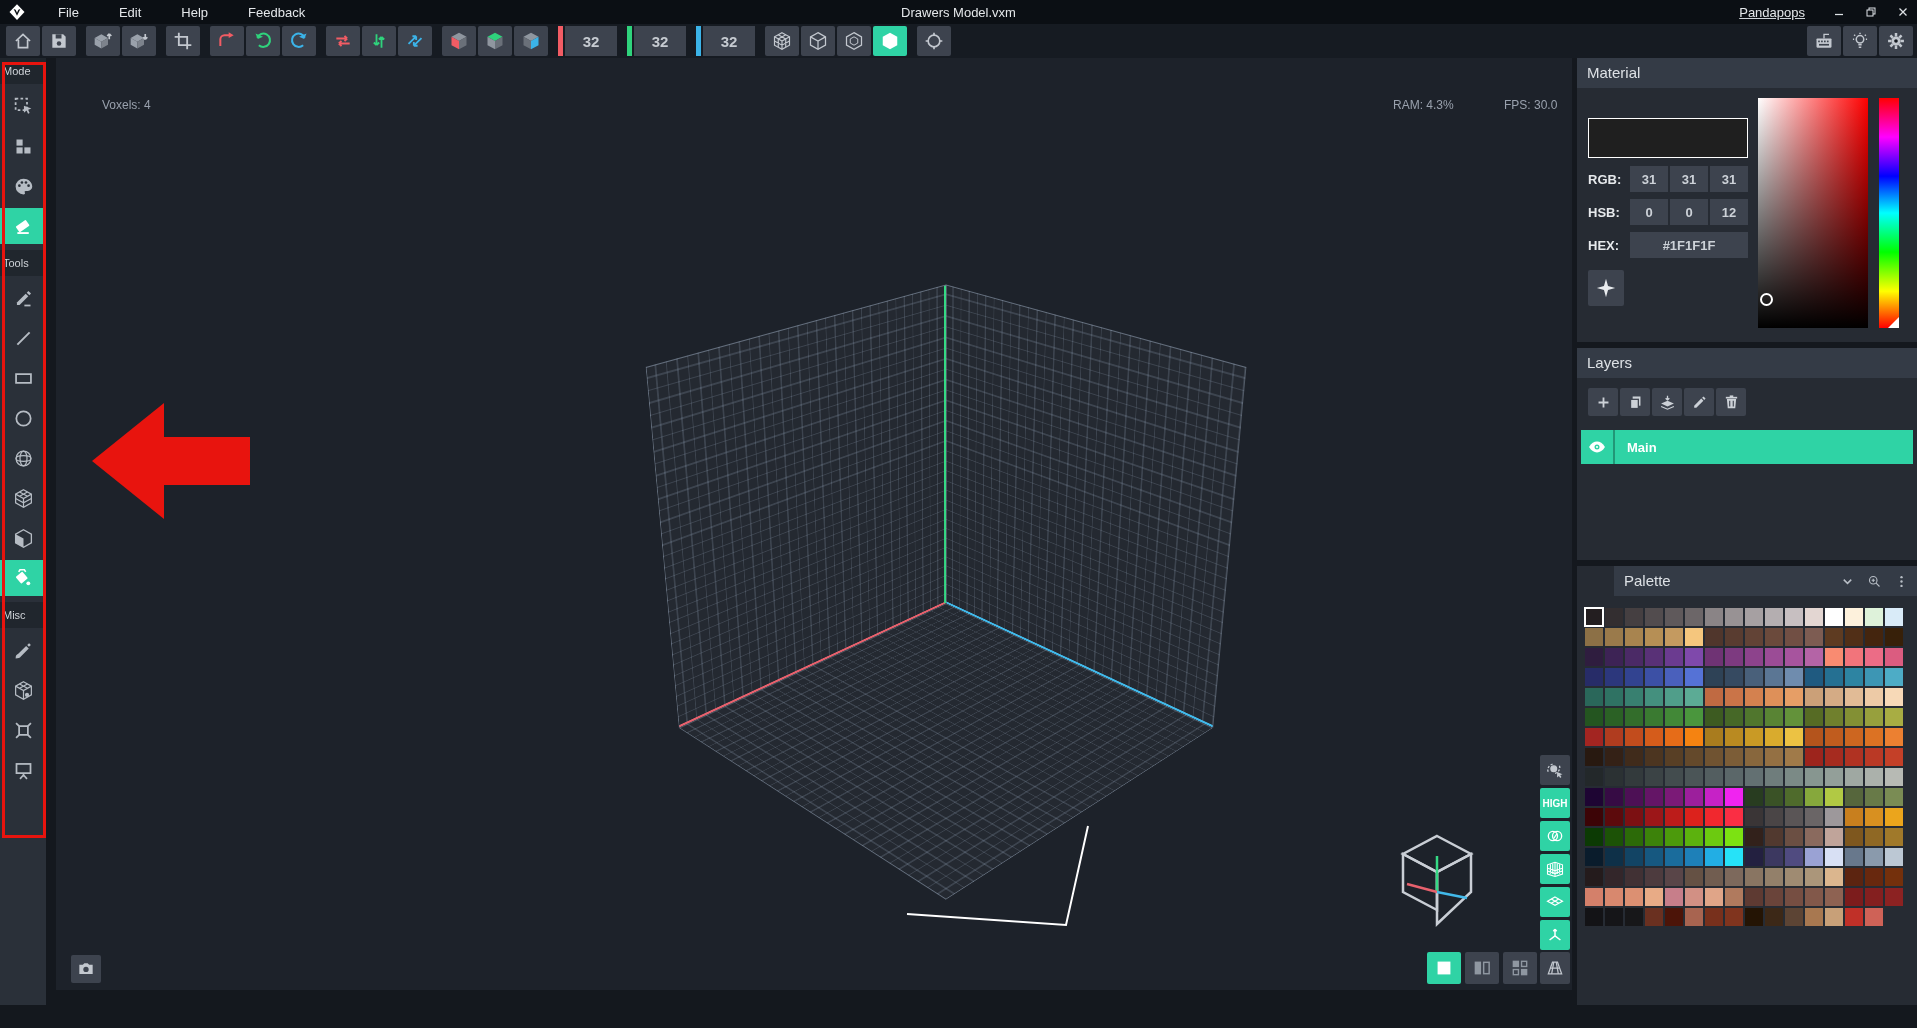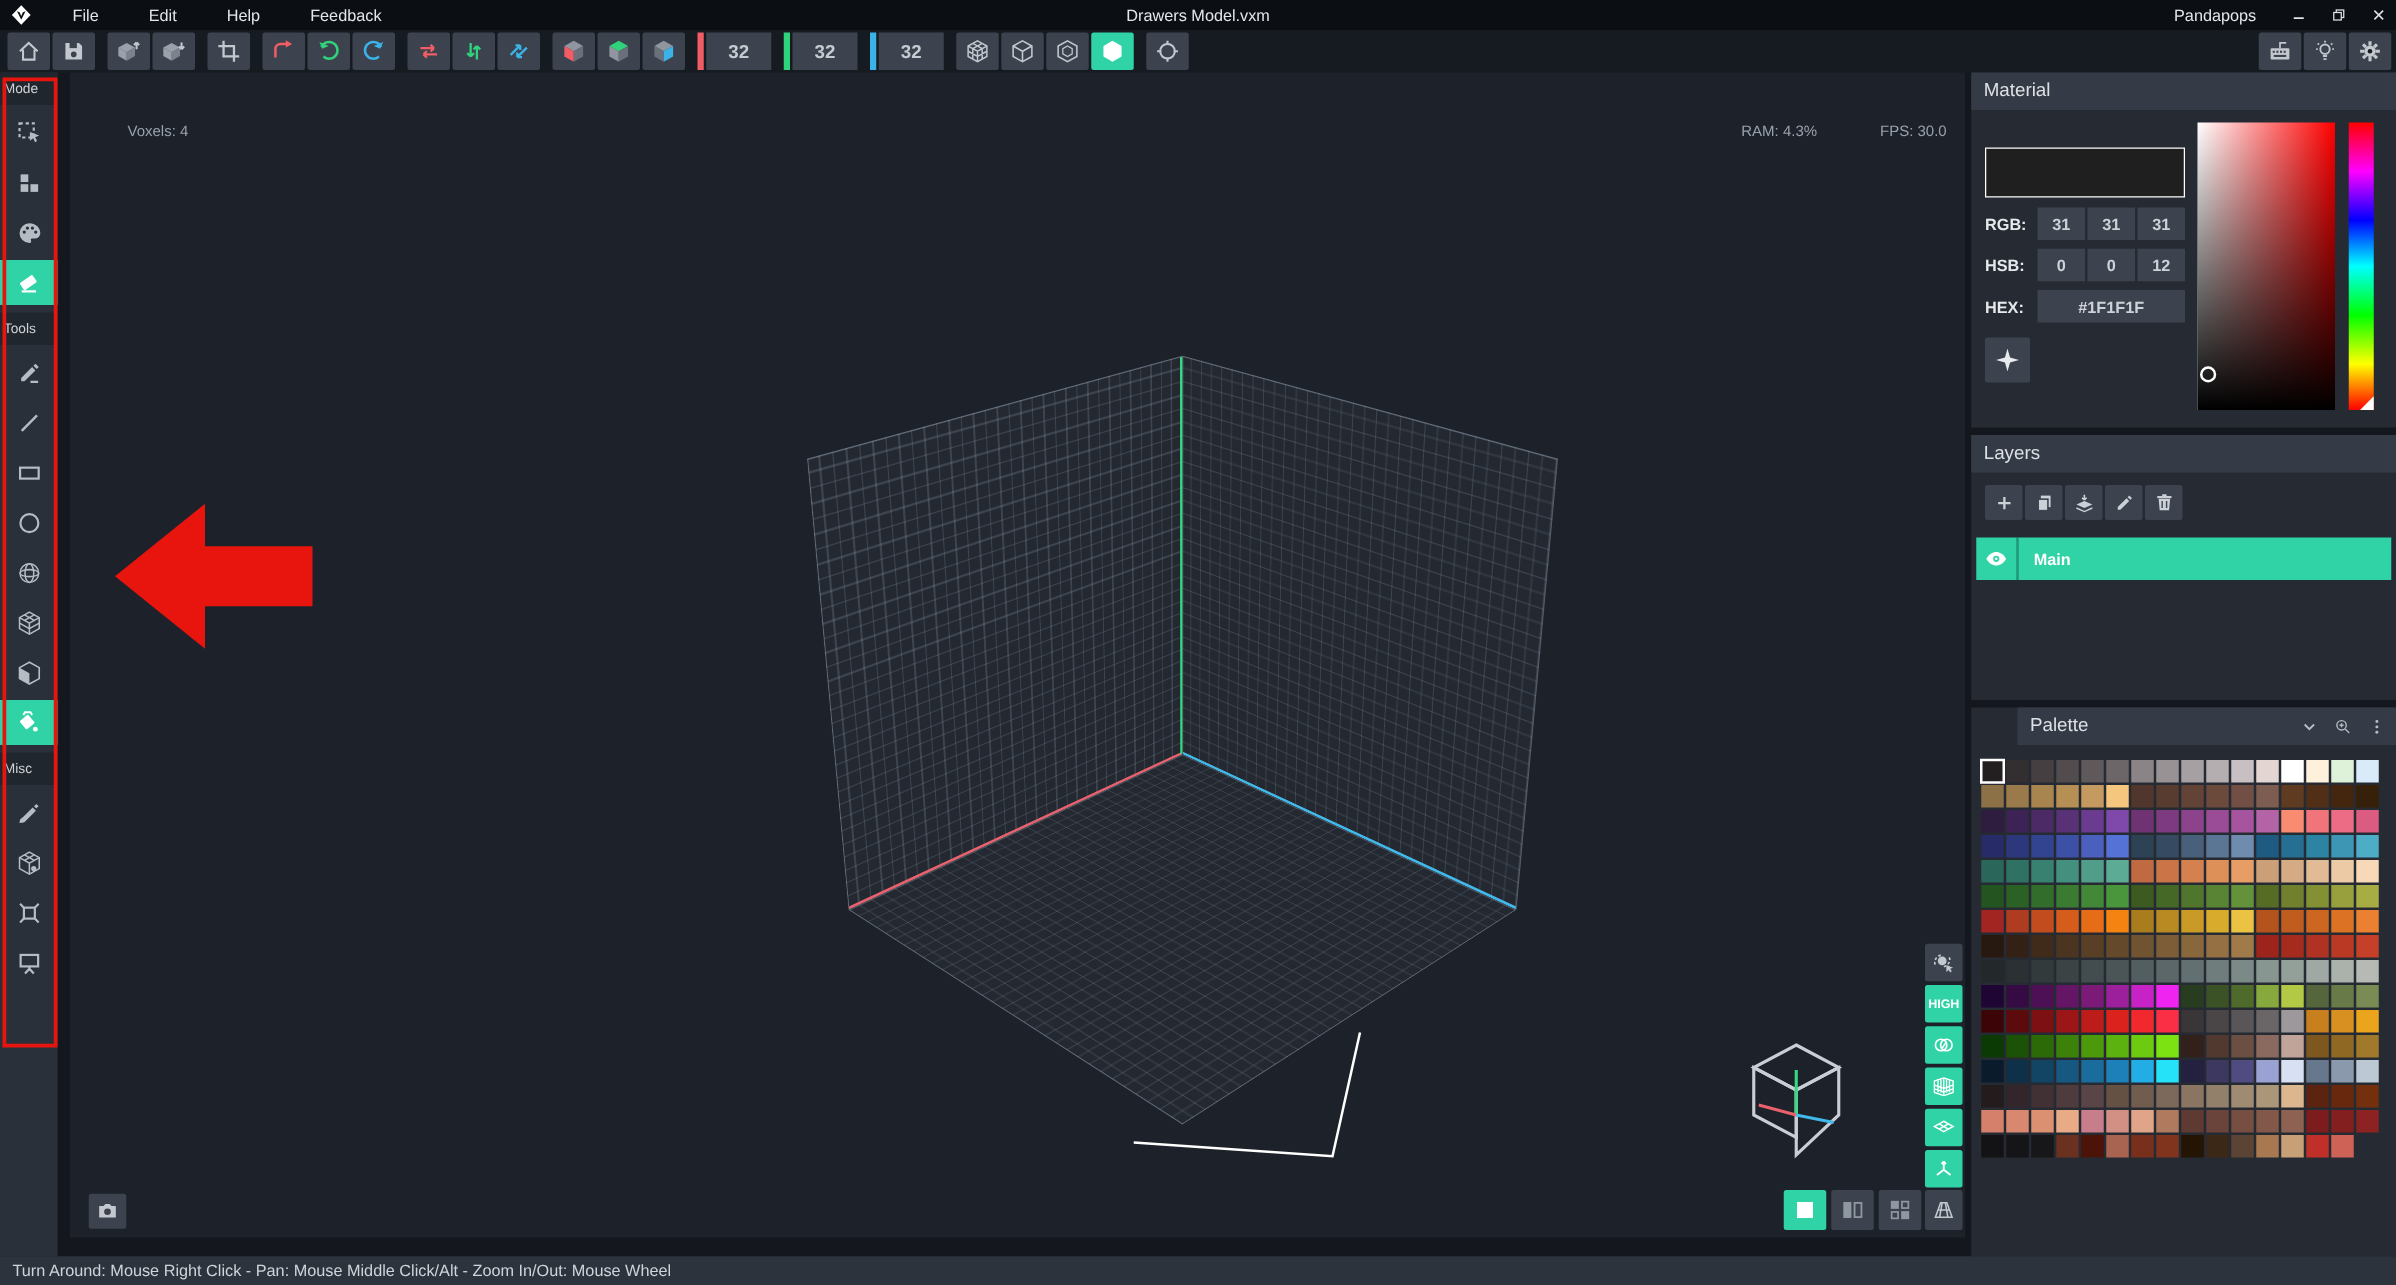--- a/index.html
+++ b/index.html
@@ -5,21 +5,21 @@
   * { margin:0; padding:0; box-sizing:border-box; }
   html,body { background:#14181e; }
   body { font-family:"Liberation Sans", sans-serif; color:#cdd2d8; }
   #app { position:relative; width:1917px; height:1028px; background:#14181e; overflow:hidden; }
 
   
   .titlebar { position:absolute; left:0; top:0; width:1917px; height:24px; background:#0b0f14; display:flex; align-items:center; }
   .logo { width:18px; height:18px; margin:0 14px 0 8px; }
   .menu-item { color:#e4e7ea; font-size:13px; padding:0 22px 0 0; margin-left:18px; cursor:default; }
   .win-title { position:absolute; left:50%; transform:translateX(-50%); color:#e4e7ea; font-size:13px; }
-  .tb-right { position:absolute; right:6px; top:0; height:24px; display:flex; align-items:center; gap:16px; }
+  .tb-right { position:absolute; right:6px; top:0; height:24px; display:flex; align-items:center; gap:16px;text-decoration:underline; }
   .username { color:#e4e7ea; font-size:13px; margin-right:10px; }
   .winbtn { width:16px; height:16px; display:flex; align-items:center; justify-content:center; color:#dfe3e7; }
   .winbtn svg { width:12px; height:12px; }
 
   
   .toolbar { position:absolute; left:0; top:24px; width:1917px; height:34px; background:#161b22; display:flex; align-items:center; padding-left:6px; }
   .tgroup { display:flex; gap:2px; margin-right:10px; }
   .tbtn { width:34px; height:30px; background:#3d434e; border-radius:2px; display:flex; align-items:center; justify-content:center; color:#c3c8cf; }
   .tbtn svg { width:20px; height:20px; }
   .tbtn.active { background:#2fd3a5; color:#fff; }
@@ -900,23 +900,20 @@
           <div class="swatch" style="background: rgb(60, 40, 23);"></div>
           <div class="swatch" style="background: rgb(92, 68, 52);"></div>
           <div class="swatch" style="background: rgb(168, 120, 80);"></div>
           <div class="swatch" style="background: rgb(200, 160, 120);"></div>
           <div class="swatch" style="background: rgb(192, 48, 40);"></div>
           <div class="swatch" style="background: rgb(207, 98, 87);"></div>
         </div>
     </div>
   </div>
 
-  <div class="statusbar">
-    <span class="status-text">Turn Around: Mouse Right Click - Pan: Mouse Middle Click/Alt - Zoom In/Out: Mouse Wheel</span>
-  </div>
 
   <div class="ann-box" style="border-color: rgb(232, 20, 14);"></div>
   <div class="ann-arrow">
     <div class="head" style="border-right-color: rgb(232, 20, 14);"></div>
       <div class="shaft" style="background: rgb(232, 20, 14);"></div>
   </div>
 
 </div>
 
 </body></html>

